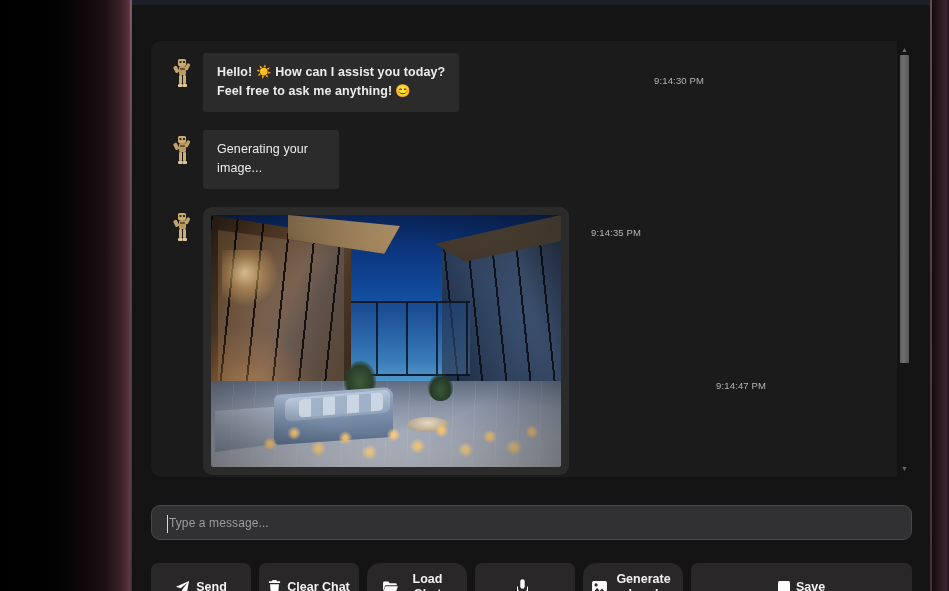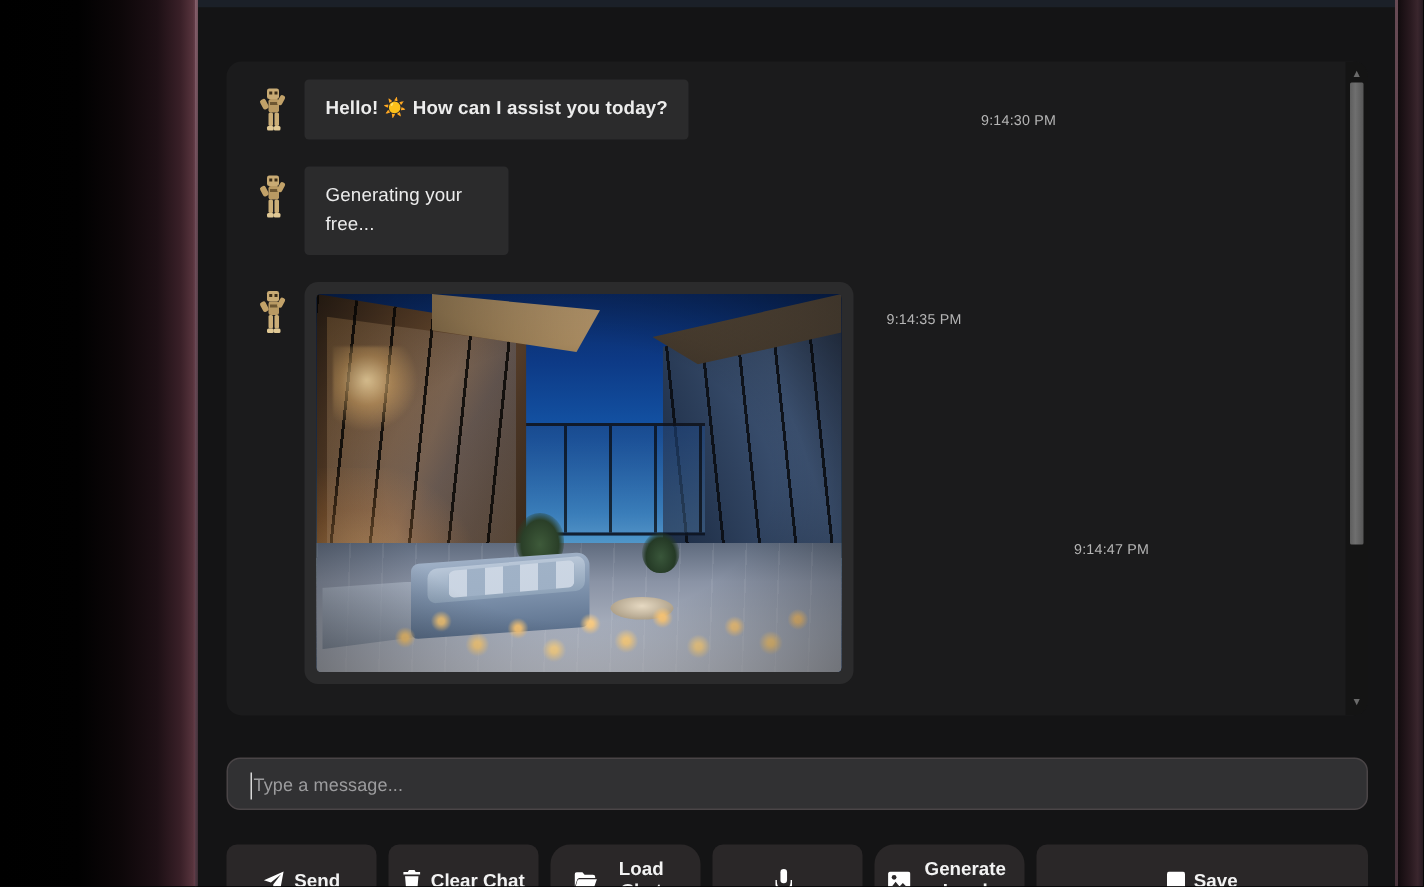--- a/index.html
+++ b/index.html
@@ -492,20 +492,24 @@
                 <rect x="9" y="27" width="4.5" height="3" rx="1" fill="#e0c894"></rect>
                 <rect x="13.5" y="27" width="4.5" height="3" rx="1" fill="#e0c894"></rect>
               </svg>
             </div>
             <div class="bubble">
               <div class="line">
                 <span>Hello!</span>
                 <span class="emoji">☀️</span>
                 <span>How can I assist you today?</span>
               </div>
+              <div class="line">
+                <span>Feel free to ask me anything!</span>
+                <span class="emoji">😊</span>
+              </div>
             </div>
             <div class="timestamp ts-1">9:14:30 PM</div>
           </div>
 
           <div class="msg-row" style="margin-top:18px;">
             <div class="avatar">
               <svg width="26" height="34" viewBox="0 0 26 34">
                 <rect x="9" y="2" width="8" height="7" rx="1.5" fill="#c9ab74"></rect>
                 <rect x="10.5" y="4" width="2" height="2" fill="#3a2c17"></rect>
                 <rect x="14" y="4" width="2" height="2" fill="#3a2c17"></rect>
@@ -513,21 +517,21 @@
                 <rect x="11" y="11" width="5" height="2" fill="#6d5732"></rect>
                 <rect x="5" y="9" width="4" height="7" rx="1.5" fill="#c2a269" transform="rotate(-28 7 12)"></rect>
                 <rect x="17" y="6" width="3.5" height="7" rx="1.5" fill="#c2a269" transform="rotate(28 18 9)"></rect>
                 <rect x="10" y="18" width="3" height="9" rx="1" fill="#cbae77"></rect>
                 <rect x="14" y="18" width="3" height="9" rx="1" fill="#cbae77"></rect>
                 <rect x="9" y="27" width="4.5" height="3" rx="1" fill="#e0c894"></rect>
                 <rect x="13.5" y="27" width="4.5" height="3" rx="1" fill="#e0c894"></rect>
               </svg>
             </div>
             <div class="bubble narrow">
-              <div class="line">Generating your free...</div>
+              <div class="line">Generating your image...</div>
             </div>
             <div class="timestamp ts-2">9:14:35 PM</div>
           </div>
 
           <div class="msg-row" style="margin-top:18px;">
             <div class="avatar">
               <svg width="26" height="34" viewBox="0 0 26 34">
                 <rect x="9" y="2" width="8" height="7" rx="1.5" fill="#c9ab74"></rect>
                 <rect x="10.5" y="4" width="2" height="2" fill="#3a2c17"></rect>
                 <rect x="14" y="4" width="2" height="2" fill="#3a2c17"></rect>

